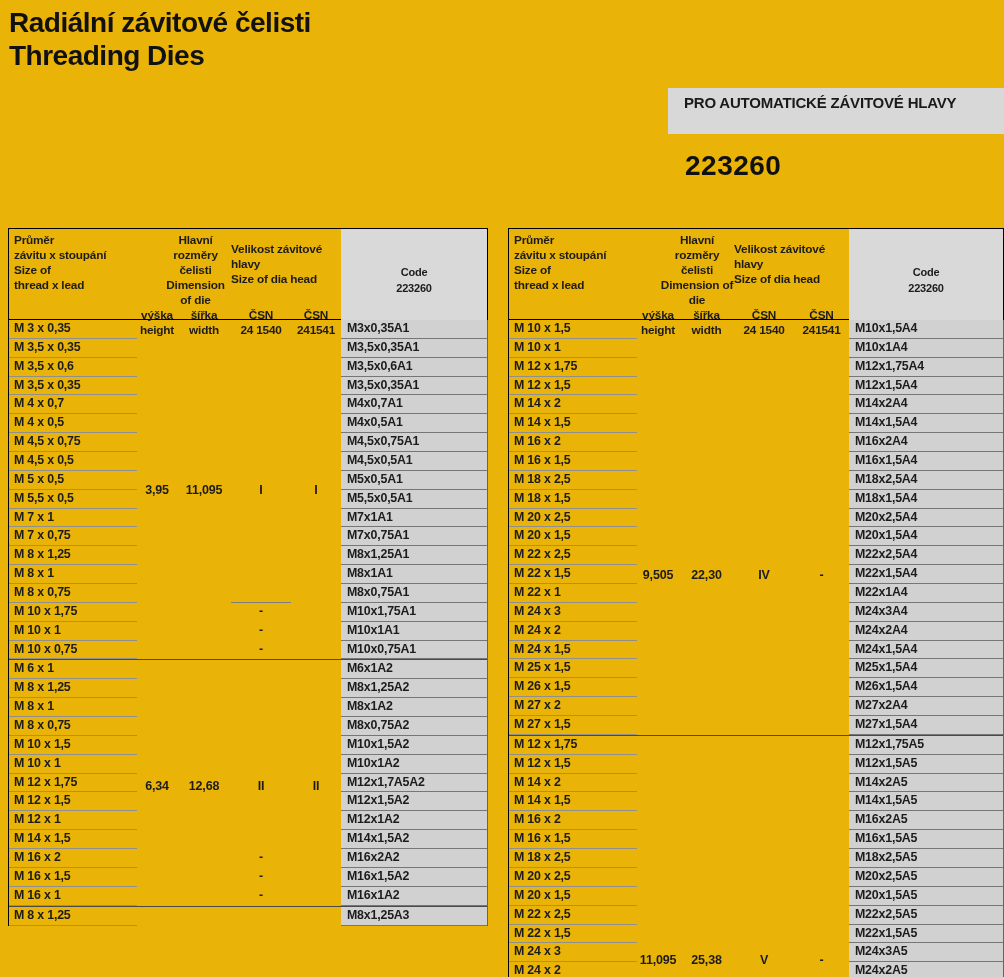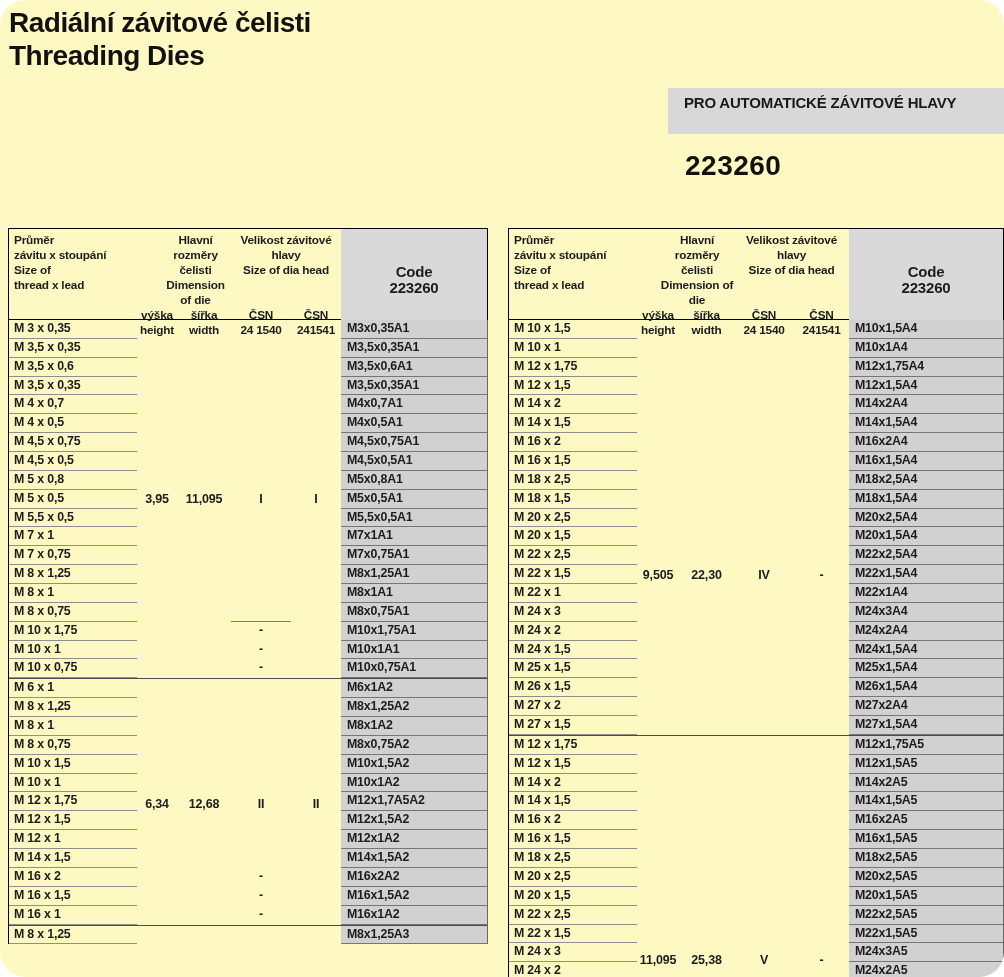--- a/index.html
+++ b/index.html
@@ -1,20 +1,20 @@
 <!DOCTYPE html>
 <html><head>
 <meta charset="utf-8">
 <style>
   * { margin:0; padding:0; box-sizing:border-box; }
   html,body { background:#ffffff; }
   body { font-family:"Liberation Sans", sans-serif; color:#1c1c1c; }
   #page {
-    position:relative; width:1004px; height:977px; background:#fef9c3;
-    overflow:hidden; font-weight:bold; letter-spacing:-0.2px;border-radius:25px;
+    position:relative; width:1004px; height:977px; background:#eab308;
+    overflow:hidden; font-weight:bold; letter-spacing:-0.2px;
   }
 
   
   .titles { position:absolute; left:9px; top:6px; }
   .titles h1 { font-size:28px; line-height:33px; letter-spacing:-0.5px; color:#111; }
   .banner {
     position:absolute; left:668px; top:88px; width:344px; height:46px;
     background:#d8d8d8; padding:5px 0 8px 16px;
   }
   .banner div { font-size:15px; line-height:19px; color:#1a1a1a; }
@@ -25,30 +25,30 @@
   .t-left  { left:8px;   width:480px; --cols:128px 40px 54px 60px 50px 1fr; }
   .t-right { left:508px; width:496px; --cols:128px 42px 55px 60px 55px 1fr; }
 
   .thead {
     display:grid; grid-template-columns:var(--cols); grid-template-rows:1fr auto;
     height:92px; border:1.5px solid #000; font-size:11.8px; line-height:15px;
   }
   .h-size { grid-column:1; grid-row:1/3; padding:4px 0 0 5px; }
   .h-size span { display:block; }
   .h-dim  { grid-column:2/4; grid-row:1; text-align:center; padding-top:4px;margin-left:23px; }
-  .h-head { grid-column:4/6; grid-row:1; text-align:center; padding-top:4px; }
+  .h-head { grid-column:4/6; grid-row:1; padding-top:4px;margin-top:9px; }
   .h-dim span, .h-head span { display:block; }
   .h-sub { grid-row:2; text-align:center; padding-bottom:3px; }
   .h-sub span { display:block; }
   .s-vyska { grid-column:2; } .s-sirka { grid-column:3; }
   .s-csn1  { grid-column:4; } .s-csn2  { grid-column:5; }
   .h-code {
     grid-column:6; grid-row:1/3; background:#d9d9d9; text-align:center;
     display:flex; flex-direction:column; justify-content:center; padding-bottom:10px;
-    font-size:15px; line-height:16px;
+    font-size:11px; line-height:16px;
   }
 
   .tbody { border-left:1.5px solid #000; border-right:1px solid #666; }
   .tgroup { position:relative; }
   .tgroup + .tgroup { border-top:1.5px solid #4a4a4a; }
 
   .row { display:grid; grid-template-columns:var(--cols); height:18.86px; }
   .c-size {
     grid-column:1; border-bottom:1.5px solid #8f8f8f;
     font-size:12.4px; line-height:17px; padding-left:5px; white-space:nowrap;
@@ -159,25 +159,20 @@
             <div class="c-size">M 4,5 x 0,75</div>
             <div class="c-csn1"></div>
             <div class="c-code">M4,5x0,75A1</div>
           </div>
           <div class="row">
             <div class="c-size">M 4,5 x 0,5</div>
             <div class="c-csn1"></div>
             <div class="c-code">M4,5x0,5A1</div>
           </div>
           <div class="row">
-            <div class="c-size">M 5 x 0,8</div>
-            <div class="c-csn1"></div>
-            <div class="c-code">M5x0,8A1</div>
-          </div>
-          <div class="row">
             <div class="c-size">M 5 x 0,5</div>
             <div class="c-csn1"></div>
             <div class="c-code">M5x0,5A1</div>
           </div>
           <div class="row">
             <div class="c-size">M 5,5 x 0,5</div>
             <div class="c-csn1"></div>
             <div class="c-code">M5,5x0,5A1</div>
           </div>
           <div class="row">

